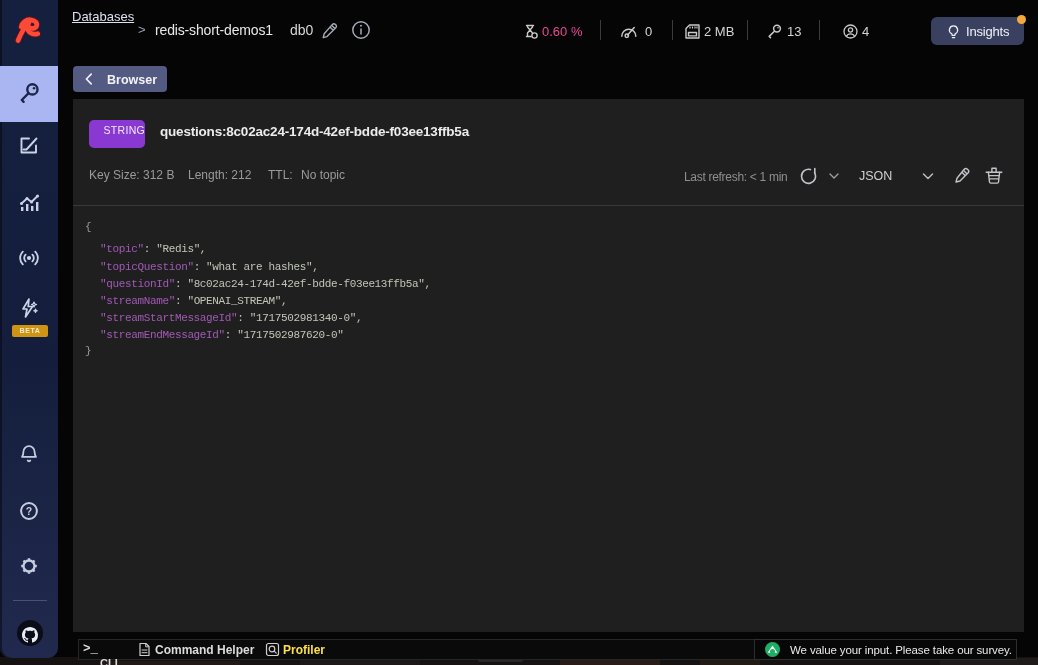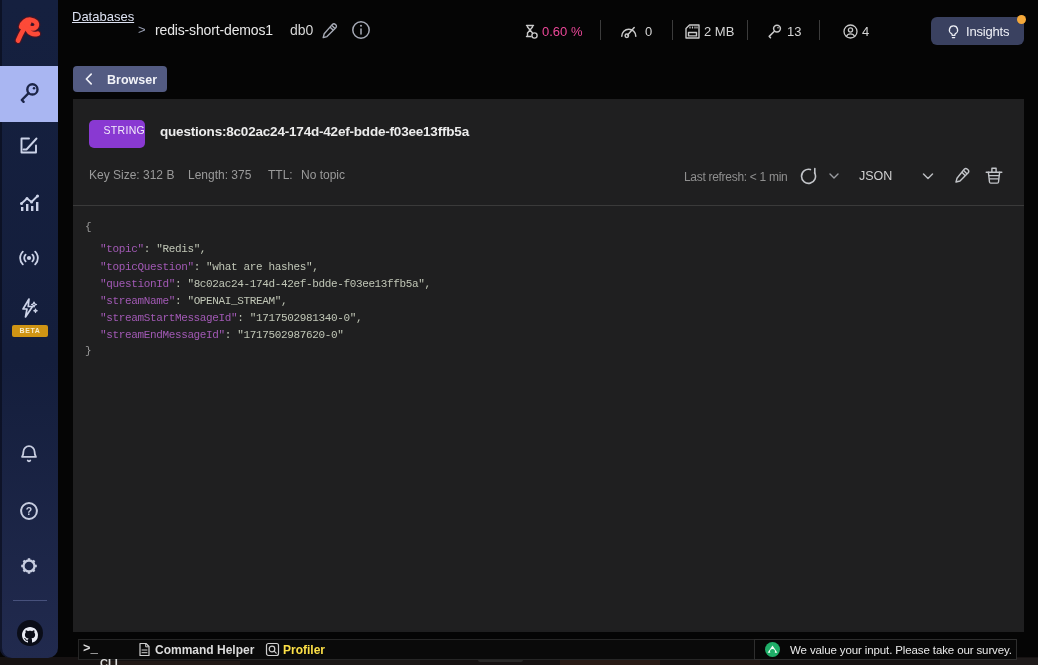--- a/index.html
+++ b/index.html
@@ -193,21 +193,21 @@
   <path d="M10.5 2.5 L5 8 L10.5 13.5" fill="none" stroke="#f0f1f7" stroke-width="1.9" stroke-linecap="round" stroke-linejoin="round"></path>
 </svg>
 <div class="abs" style="left:107px;top:72.5px;font-size:12.5px;font-weight:bold;color:#f2f3f8">Browser</div>
 
 <div class="abs" style="left:73px;top:99px;width:951px;height:533px;background:#1f1f20"></div>
 
 <div class="abs" style="left:89px;top:120px;width:56px;height:28px;background:#8939d2;border-radius:5px;color:#f2ebfa;font-size:10.5px;text-align:right;line-height:20px;letter-spacing:.3px">STRING</div>
 <div class="abs" style="left:160px;top:124px;font-size:13.5px;letter-spacing:-0.2px;font-weight:bold;color:#ececec">questions:8c02ac24-174d-42ef-bdde-f03ee13ffb5a</div>
 
 <div class="abs" style="left:89px;top:168px;font-size:12px;color:#9a9a9a">Key Size: 312 B</div>
-<div class="abs" style="left:188px;top:168px;font-size:12px;color:#9a9a9a">Length: 375</div>
+<div class="abs" style="left:188px;top:168px;font-size:12px;color:#9a9a9a">Length: 212</div>
 <div class="abs" style="left:268px;top:168px;font-size:12px;color:#9a9a9a">TTL:</div>
 <div class="abs" style="left:301px;top:168px;font-size:12px;color:#9a9a9a">No topic</div>
 
 <div class="abs" style="left:684px;top:170px;font-size:12px;letter-spacing:-0.3px;color:#8f8f8f">Last refresh: &lt; 1 min</div>
 <svg class="abs" style="left:799px;top:167px" width="18" height="18" viewBox="0 0 18 18">
   <g fill="none" stroke="#c2c4c8" stroke-width="1.6" stroke-linecap="round">
     <path d="M11.4 2.6 A7 7 0 1 0 15.6 5.9"></path>
     <path d="M15.8 1.5 V6.2"></path>
   </g>
 </svg>

